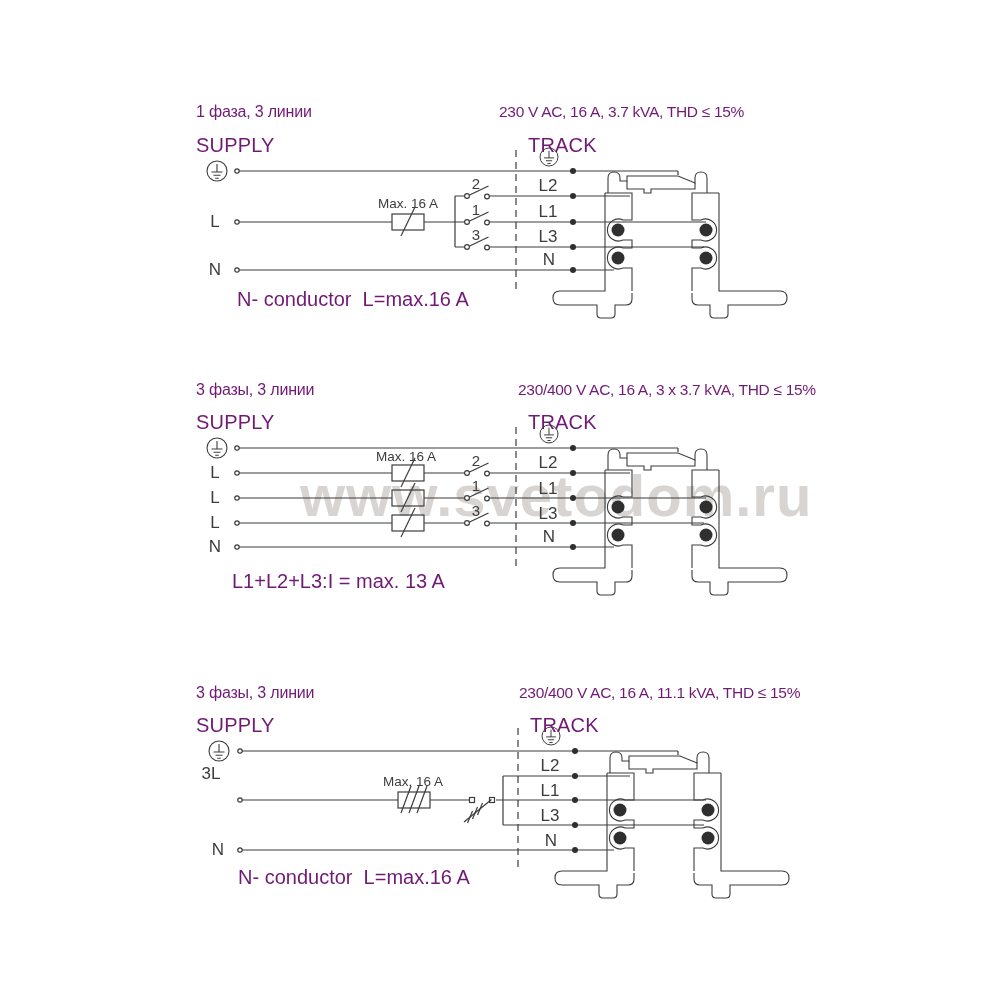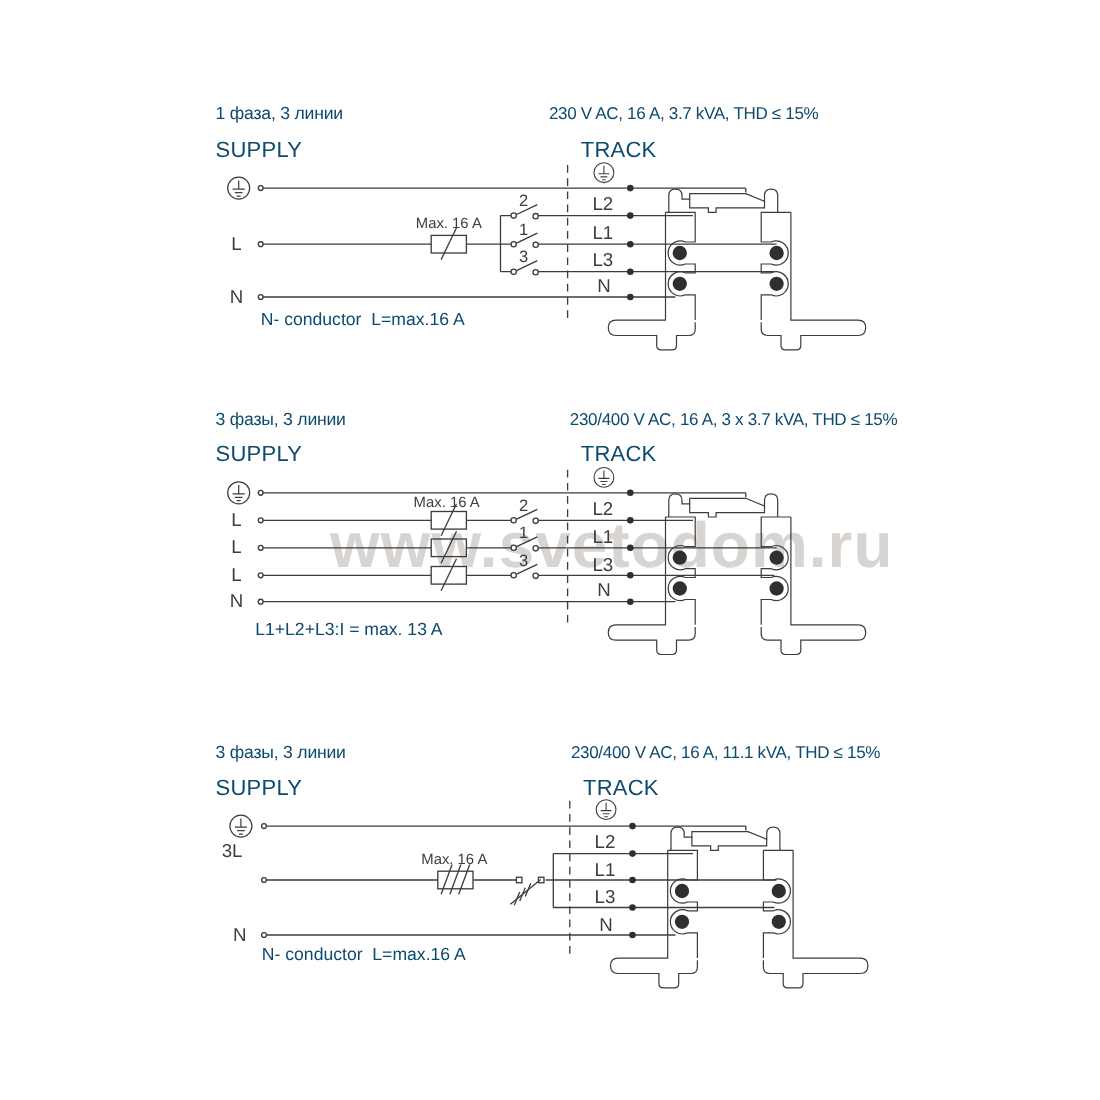--- a/index.html
+++ b/index.html
@@ -1,27 +1,27 @@
 <!DOCTYPE html>
 <html><head>
 <meta charset="utf-8">
 <style>
   html,body{margin:0;padding:0;background:#ffffff;}
   #stage{position:relative;width:1000px;height:1000px;background:#fff;overflow:hidden;
          font-family:"Liberation Sans","DejaVu Sans",sans-serif;color:#3d3d3d;}
   .lbl{position:absolute;transform:translate(-50%,-50%);white-space:pre;color:#3d3d3d;}
-  .lbl-left{position:absolute;transform:translateY(-50%);white-space:pre;color:#0c4a6e;}
+  .lbl-left{position:absolute;transform:translateY(-50%);white-space:pre;color:#701a75;margin-top:8px;}
   .title{font-size:16px;letter-spacing:-0.2px;}
   .rtitle{font-size:15.5px;letter-spacing:-0.3px;}
   .section{font-size:20px;letter-spacing:0.2px;}
   .linelbl{font-size:17px;}
   .tracklbl{font-size:17px;}
   .swnum{font-size:15px;}
   .fuselbl{font-size:13.5px;}
-  .note{font-size:16px;text-align:center;}
+  .note{font-size:20px;text-align:center;}
   #watermark{position:absolute;left:252px;top:462px;font-size:58px;font-weight:bold;
              letter-spacing:1px;color:#d8d4d1;white-space:nowrap;margin-left:48px;}
   svg{position:absolute;left:0;top:0;}
   .ln{stroke:#3c3c3c;stroke-width:1.2;fill:none;}
   .thin{stroke:#3c3c3c;stroke-width:1.1;fill:none;}
   .dashed{stroke:#3c3c3c;stroke-width:1.2;fill:none;stroke-dasharray:7 5;}
   .dot{fill:#2f2f2f;stroke:none;}
   .term{fill:#ffffff;stroke:#3c3c3c;stroke-width:1.2;}
 </style>
 </head>

